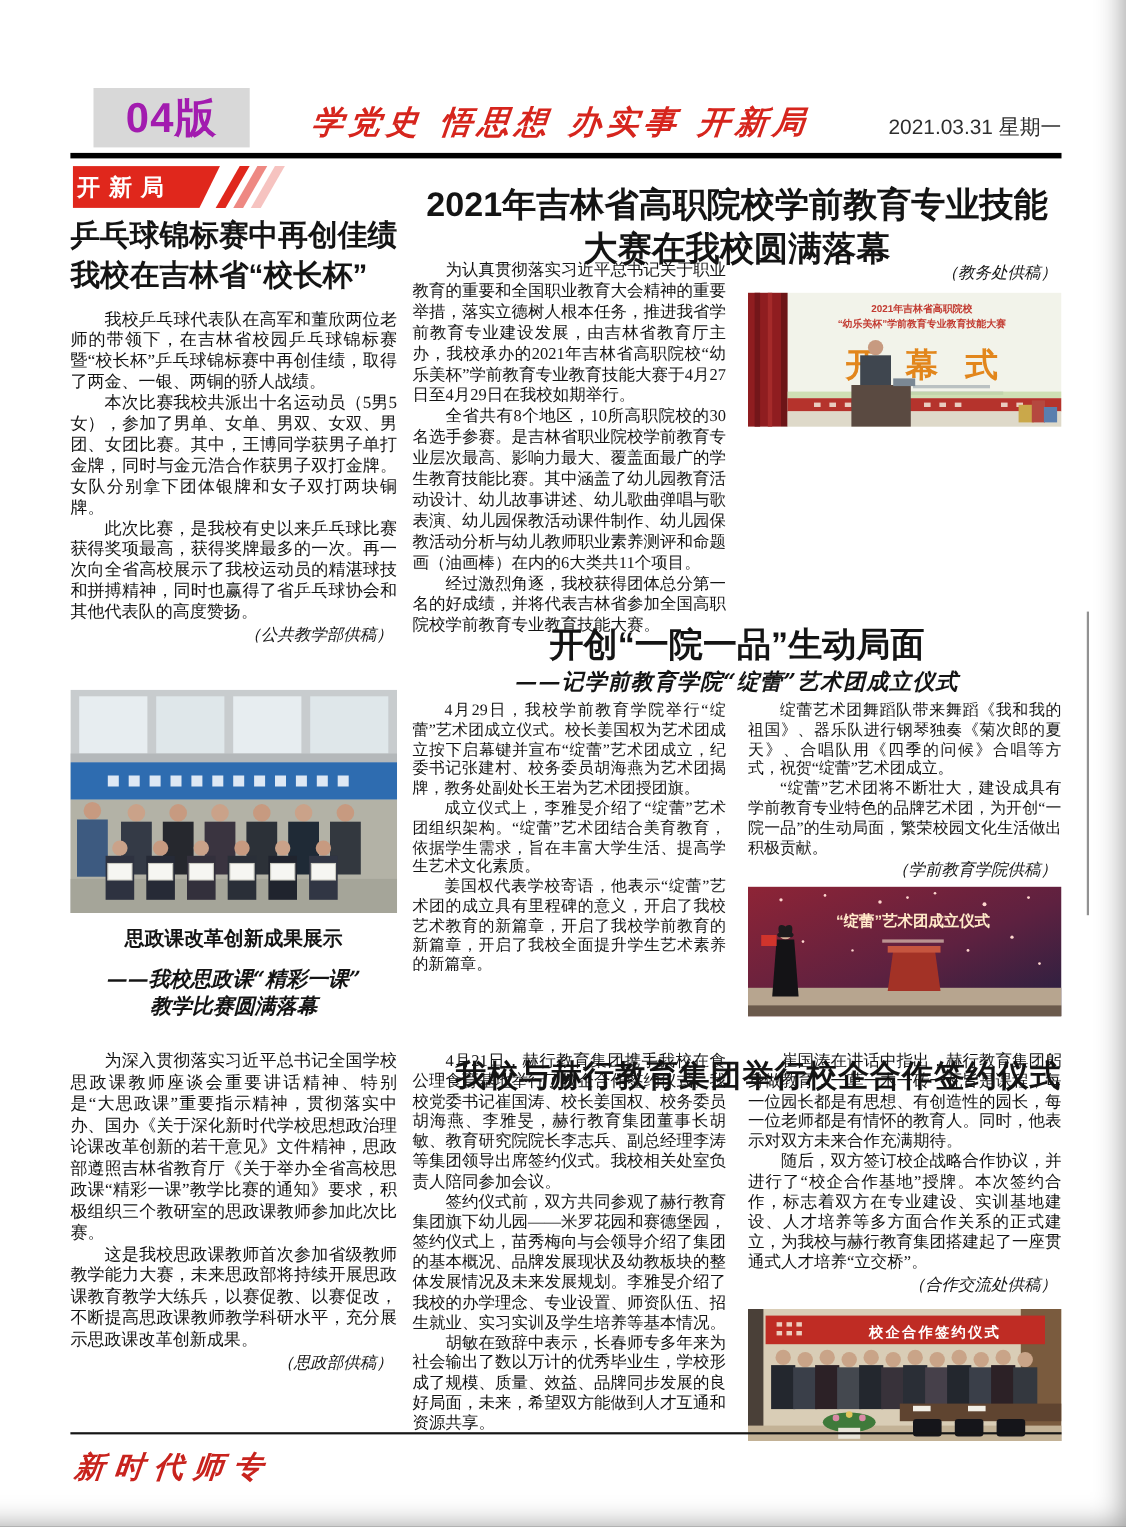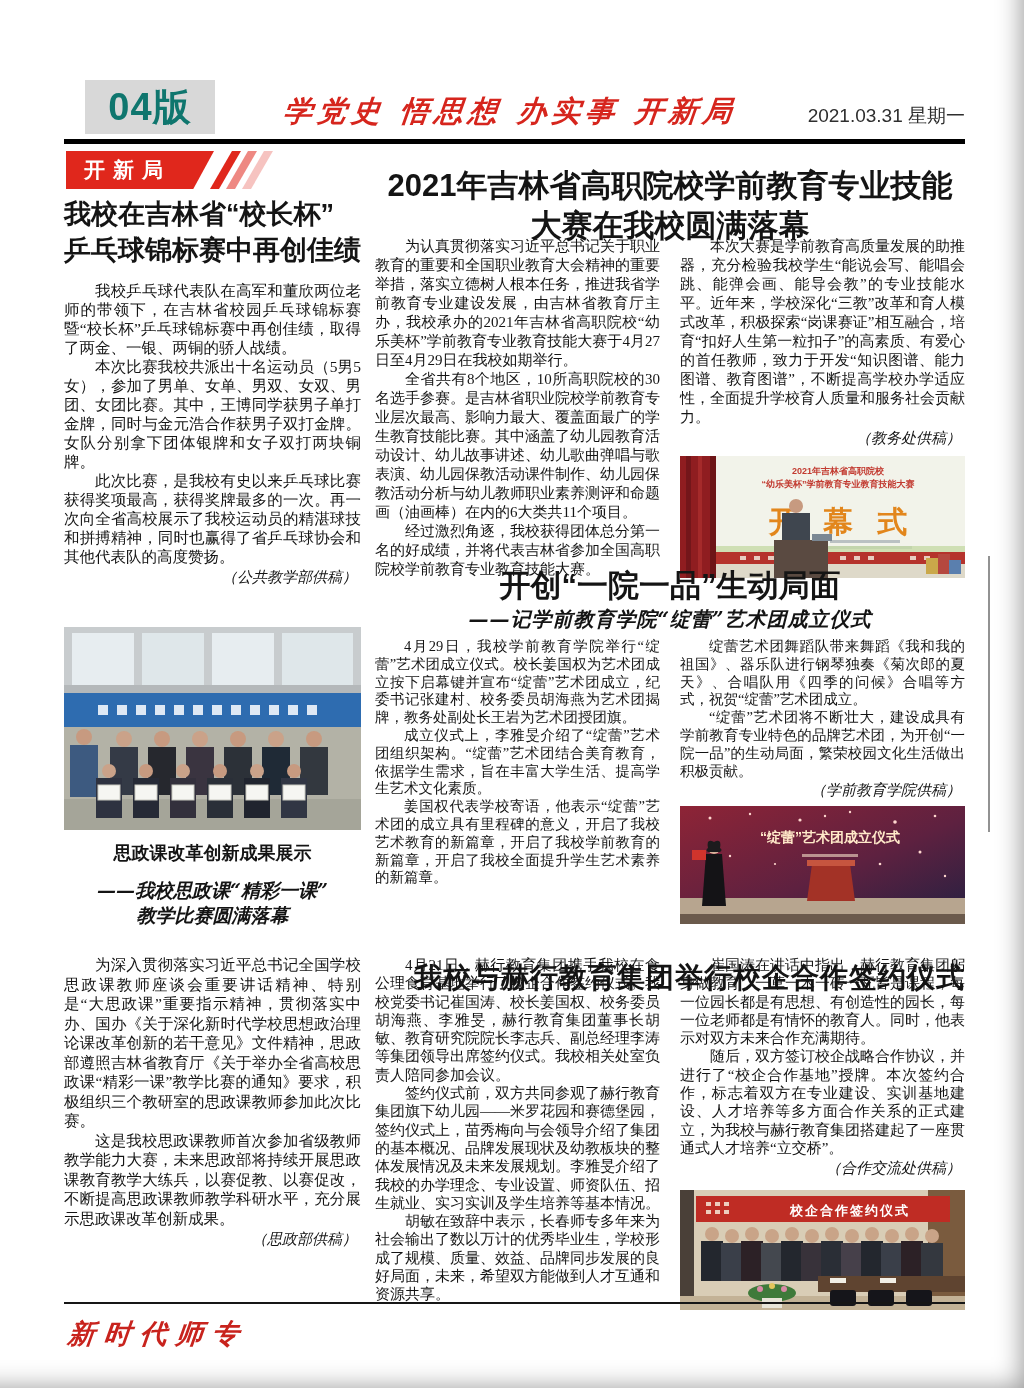--- a/index.html
+++ b/index.html
@@ -1,34 +1,34 @@
 <!DOCTYPE html>
 <html><head>
 <meta charset="utf-8">
 <style>
   html,body{margin:0;padding:0;background:#888;}
   .sheet{position:relative;width:1024px;height:1388px;background:#ffffff;overflow:hidden;
          font-family:"Liberation Serif","DejaVu Serif",serif;color:#141414;
          box-shadow:inset -18px -16px 26px -16px rgba(0,0,0,.40);}
   .abs{position:absolute;}
   
-  .edition{left:85px;top:80px;width:130px;height:54px;background:#d8d8d8;
+  .edition{left:85px;top:80px;width:142px;height:54px;background:#d8d8d8;
            display:flex;align-items:center;justify-content:center;
-           font-family:"Liberation Sans",sans-serif;font-weight:600;font-size:38px;letter-spacing:1px;color:#0f766e;}
+           font-family:"Liberation Sans",sans-serif;font-weight:600;font-size:38px;letter-spacing:1px;color:#a21caf;}
   .slogan{left:270px;top:92px;width:480px;text-align:center;color:#d6251d;
           font-family:"DejaVu Serif",serif;font-style:italic;font-weight:700;
           font-size:29px;letter-spacing:5px;transform:skewX(-6deg);}
   .date{left:795px;top:103px;width:170px;text-align:right;
         font-family:"Liberation Sans",sans-serif;font-size:19px;color:#2e2e2e;}
   .top-rule{left:64px;top:139px;width:901px;height:5px;background:#000;}
   
   .badge-row{left:66px;top:151px;display:flex;align-items:stretch;height:38px;}
   .badge{background:#e0271c;color:#fff;font-family:"Liberation Sans",sans-serif;
          font-weight:700;font-size:21px;letter-spacing:8px;display:flex;align-items:center;
-         padding:0 10px 0 18px;clip-path:polygon(0 0,100% 0,86% 100%,0 100%);width:120px;}
+         padding:0 10px 0 4px;clip-path:polygon(0 0,100% 0,86% 100%,0 100%);width:120px;}
   .stripe{width:9px;background:#e0271c;transform:skewX(-30deg);margin-left:7px;}
   .stripe.s2{opacity:.55;}
   .stripe.s3{opacity:.28;}
   
   .pp-title{left:64px;top:197px;width:300px;font-family:"Liberation Sans",sans-serif;
             font-weight:700;font-size:27px;line-height:1.32;}
   .body{ text-align:justify; }
   .body p{margin:0;text-indent:2em;}
   .byline{text-indent:0 !important;text-align:right;font-style:italic;
           font-family:"DejaVu Serif",serif;font-size:15px;padding-right:4px;margin-top:2px !important;}
@@ -75,22 +75,22 @@
   <div class="abs top-rule"></div>
 
   <div class="abs badge-row">
     <div class="badge">开新局</div>
     <div class="stripe s1"></div>
     <div class="stripe s2"></div>
     <div class="stripe s3"></div>
   </div>
 
   <div class="abs pp-title">
+    <div>乒乓球锦标赛中再创佳绩</div>
     <div>我校在吉林省“校长杯”</div>
-    <div>乒乓球锦标赛中再创佳绩</div>
   </div>
   <div class="abs pp-body body">
     <p>我校乒乓球代表队在高军和董欣两位老师的带领下，在吉林省校园乒乓球锦标赛暨“校长杯”乒乓球锦标赛中再创佳绩，取得了两金、一银、两铜的骄人战绩。</p>
     <p>本次比赛我校共派出十名运动员（5男5女），参加了男单、女单、男双、女双、男团、女团比赛。其中，王博同学获男子单打金牌，同时与金元浩合作获男子双打金牌。女队分别拿下团体银牌和女子双打两块铜牌。</p>
     <p>此次比赛，是我校有史以来乒乓球比赛获得奖项最高，获得奖牌最多的一次。再一次向全省高校展示了我校运动员的精湛球技和拼搏精神，同时也赢得了省乒乓球协会和其他代表队的高度赞扬。</p>
     <p class="byline">（公共教学部供稿）</p>
   </div>
 
   <svg class="abs photo photo1" width="297" height="203" viewBox="0 0 297 203">
     <rect x="0" y="0" width="297" height="203" fill="#c8ccce"></rect>
@@ -173,21 +173,20 @@
     <div>2021年吉林省高职院校学前教育专业技能</div>
     <div>大赛在我校圆满落幕</div>
   </div>
   <div class="abs a-cols cols">
     <div class="col body">
       <p>为认真贯彻落实习近平总书记关于职业教育的重要和全国职业教育大会精神的重要举措，落实立德树人根本任务，推进我省学前教育专业建设发展，由吉林省教育厅主办，我校承办的2021年吉林省高职院校“幼乐美杯”学前教育专业教育技能大赛于4月27日至4月29日在我校如期举行。</p>
       <p>全省共有8个地区，10所高职院校的30名选手参赛。是吉林省职业院校学前教育专业层次最高、影响力最大、覆盖面最广的学生教育技能比赛。其中涵盖了幼儿园教育活动设计、幼儿故事讲述、幼儿歌曲弹唱与歌表演、幼儿园保教活动课件制作、幼儿园保教活动分析与幼儿教师职业素养测评和命题画（油画棒）在内的6大类共11个项目。</p>
       <p>经过激烈角逐，我校获得团体总分第一名的好成绩，并将代表吉林省参加全国高职院校学前教育专业教育技能大赛。</p>
     </div>
     <div class="col body">
-      <p>本次大赛是学前教育高质量发展的助推器，充分检验我校学生“能说会写、能唱会跳、能弹会画、能导会教”的专业技能水平。近年来，学校深化“三教”改革和育人模式改革，积极探索“岗课赛证”相互融合，培育“扣好人生第一粒扣子”的高素质、有爱心的首任教师，致力于开发“知识图谱、能力图谱、教育图谱”，不断提高学校办学适应性，全面提升学校育人质量和服务社会贡献力。</p>
       <p class="byline">（教务处供稿）</p>
 
       <svg class="photo photo-a" width="285" height="122" viewBox="0 0 285 122">
         <rect x="0" y="0" width="285" height="122" fill="#f2f3ea"></rect>
         <rect x="0" y="0" width="30" height="122" fill="#8f1d20"></rect>
         <rect x="6" y="0" width="5" height="122" fill="#73161a"></rect>
         <rect x="18" y="0" width="4" height="122" fill="#a52a2a"></rect>
         <rect x="30" y="0" width="6" height="122" fill="#6d1517"></rect>
         <text x="158" y="18" text-anchor="middle" font-size="9" font-weight="bold" fill="#c23a30" font-family="Liberation Sans, sans-serif">2021年吉林省高职院校</text>
         <text x="158" y="31" text-anchor="middle" font-size="9" font-weight="bold" fill="#c23a30" font-family="Liberation Sans, sans-serif">“幼乐美杯”学前教育专业教育技能大赛</text>

